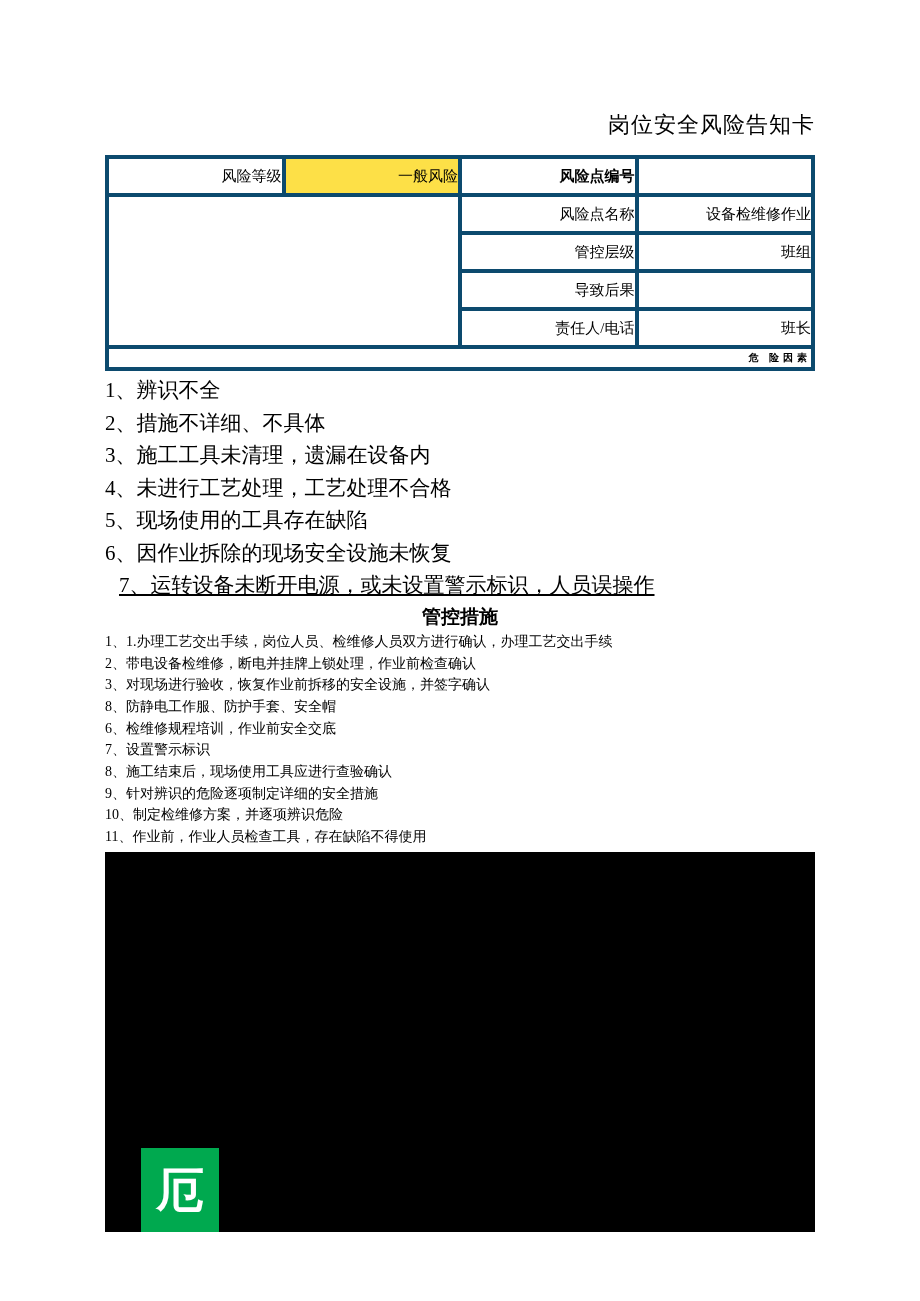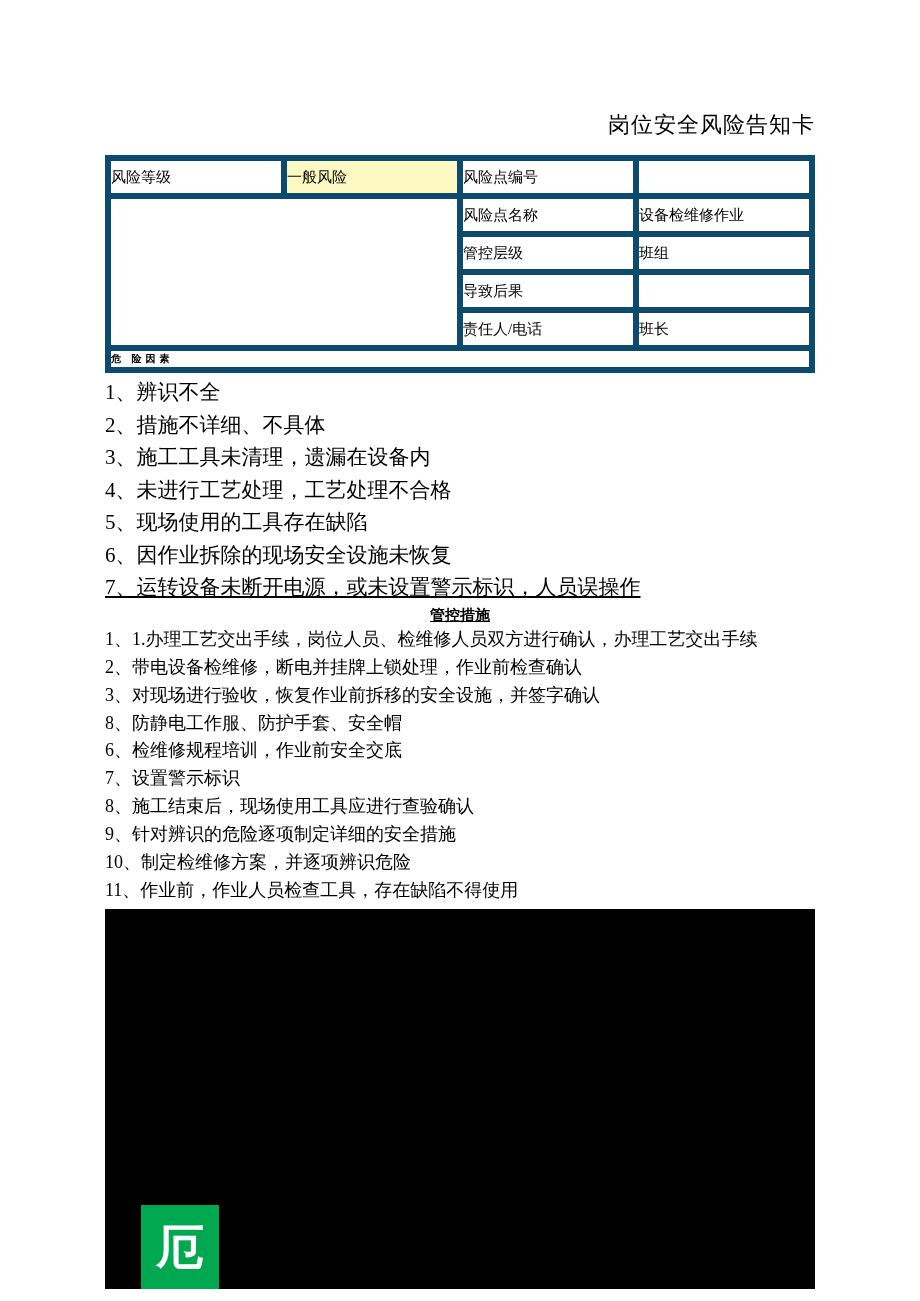--- a/index.html
+++ b/index.html
@@ -20,62 +20,62 @@
       font-size: 22px;
       font-weight: normal;
       margin-bottom: 15px;
       letter-spacing: 1px;
     }
     table {
       width: 100%;
       border-collapse: collapse;
     }
     td {
-      border: 6px solid #0c4a6e;
-      text-align: left;
+      border: 4px solid #0c4a6e;
+      text-align: right;
       vertical-align: middle;
       height: 38px;
       font-size: 15px;
     }
     .col1 { width: 25%; }
     .col2 { width: 25%; }
-    .col3 { width: 25%; }
+    .col3 { width: 25%; font-weight: bold; }
     .col4 { width: 25%; }
     .yellow-cell {
-      background: #fef9c3;
+      background: #fde047;
     }
     .hazard-header {
       font-weight: bold;
       letter-spacing: 4px;
       height: 22px;
       font-size: 10px;
     }
     .hazard-list {
       margin-top: 3px;
       line-height: 1.55;
     }
     .hazard-list div {
       font-size: 21px;
     }
     .underlined {
       text-decoration: underline;
+      margin-left: 14px;
     }
     .measures-header {
       text-align: center;
       font-weight: bold;
-      text-decoration: underline;
       margin-top: 2px;
       margin-bottom: 1px;
-      font-size: 15px;
+      font-size: 19px;
     }
     .measures-list {
       line-height: 1.55;
     }
     .measures-list div {
-      font-size: 18px;
+      font-size: 14px;
     }
     .black-block {
       width: 100%;
       height: 380px;
       background: #000;
       margin-top: 4px;
       position: relative;
     }
     .green-badge {
       position: absolute;

